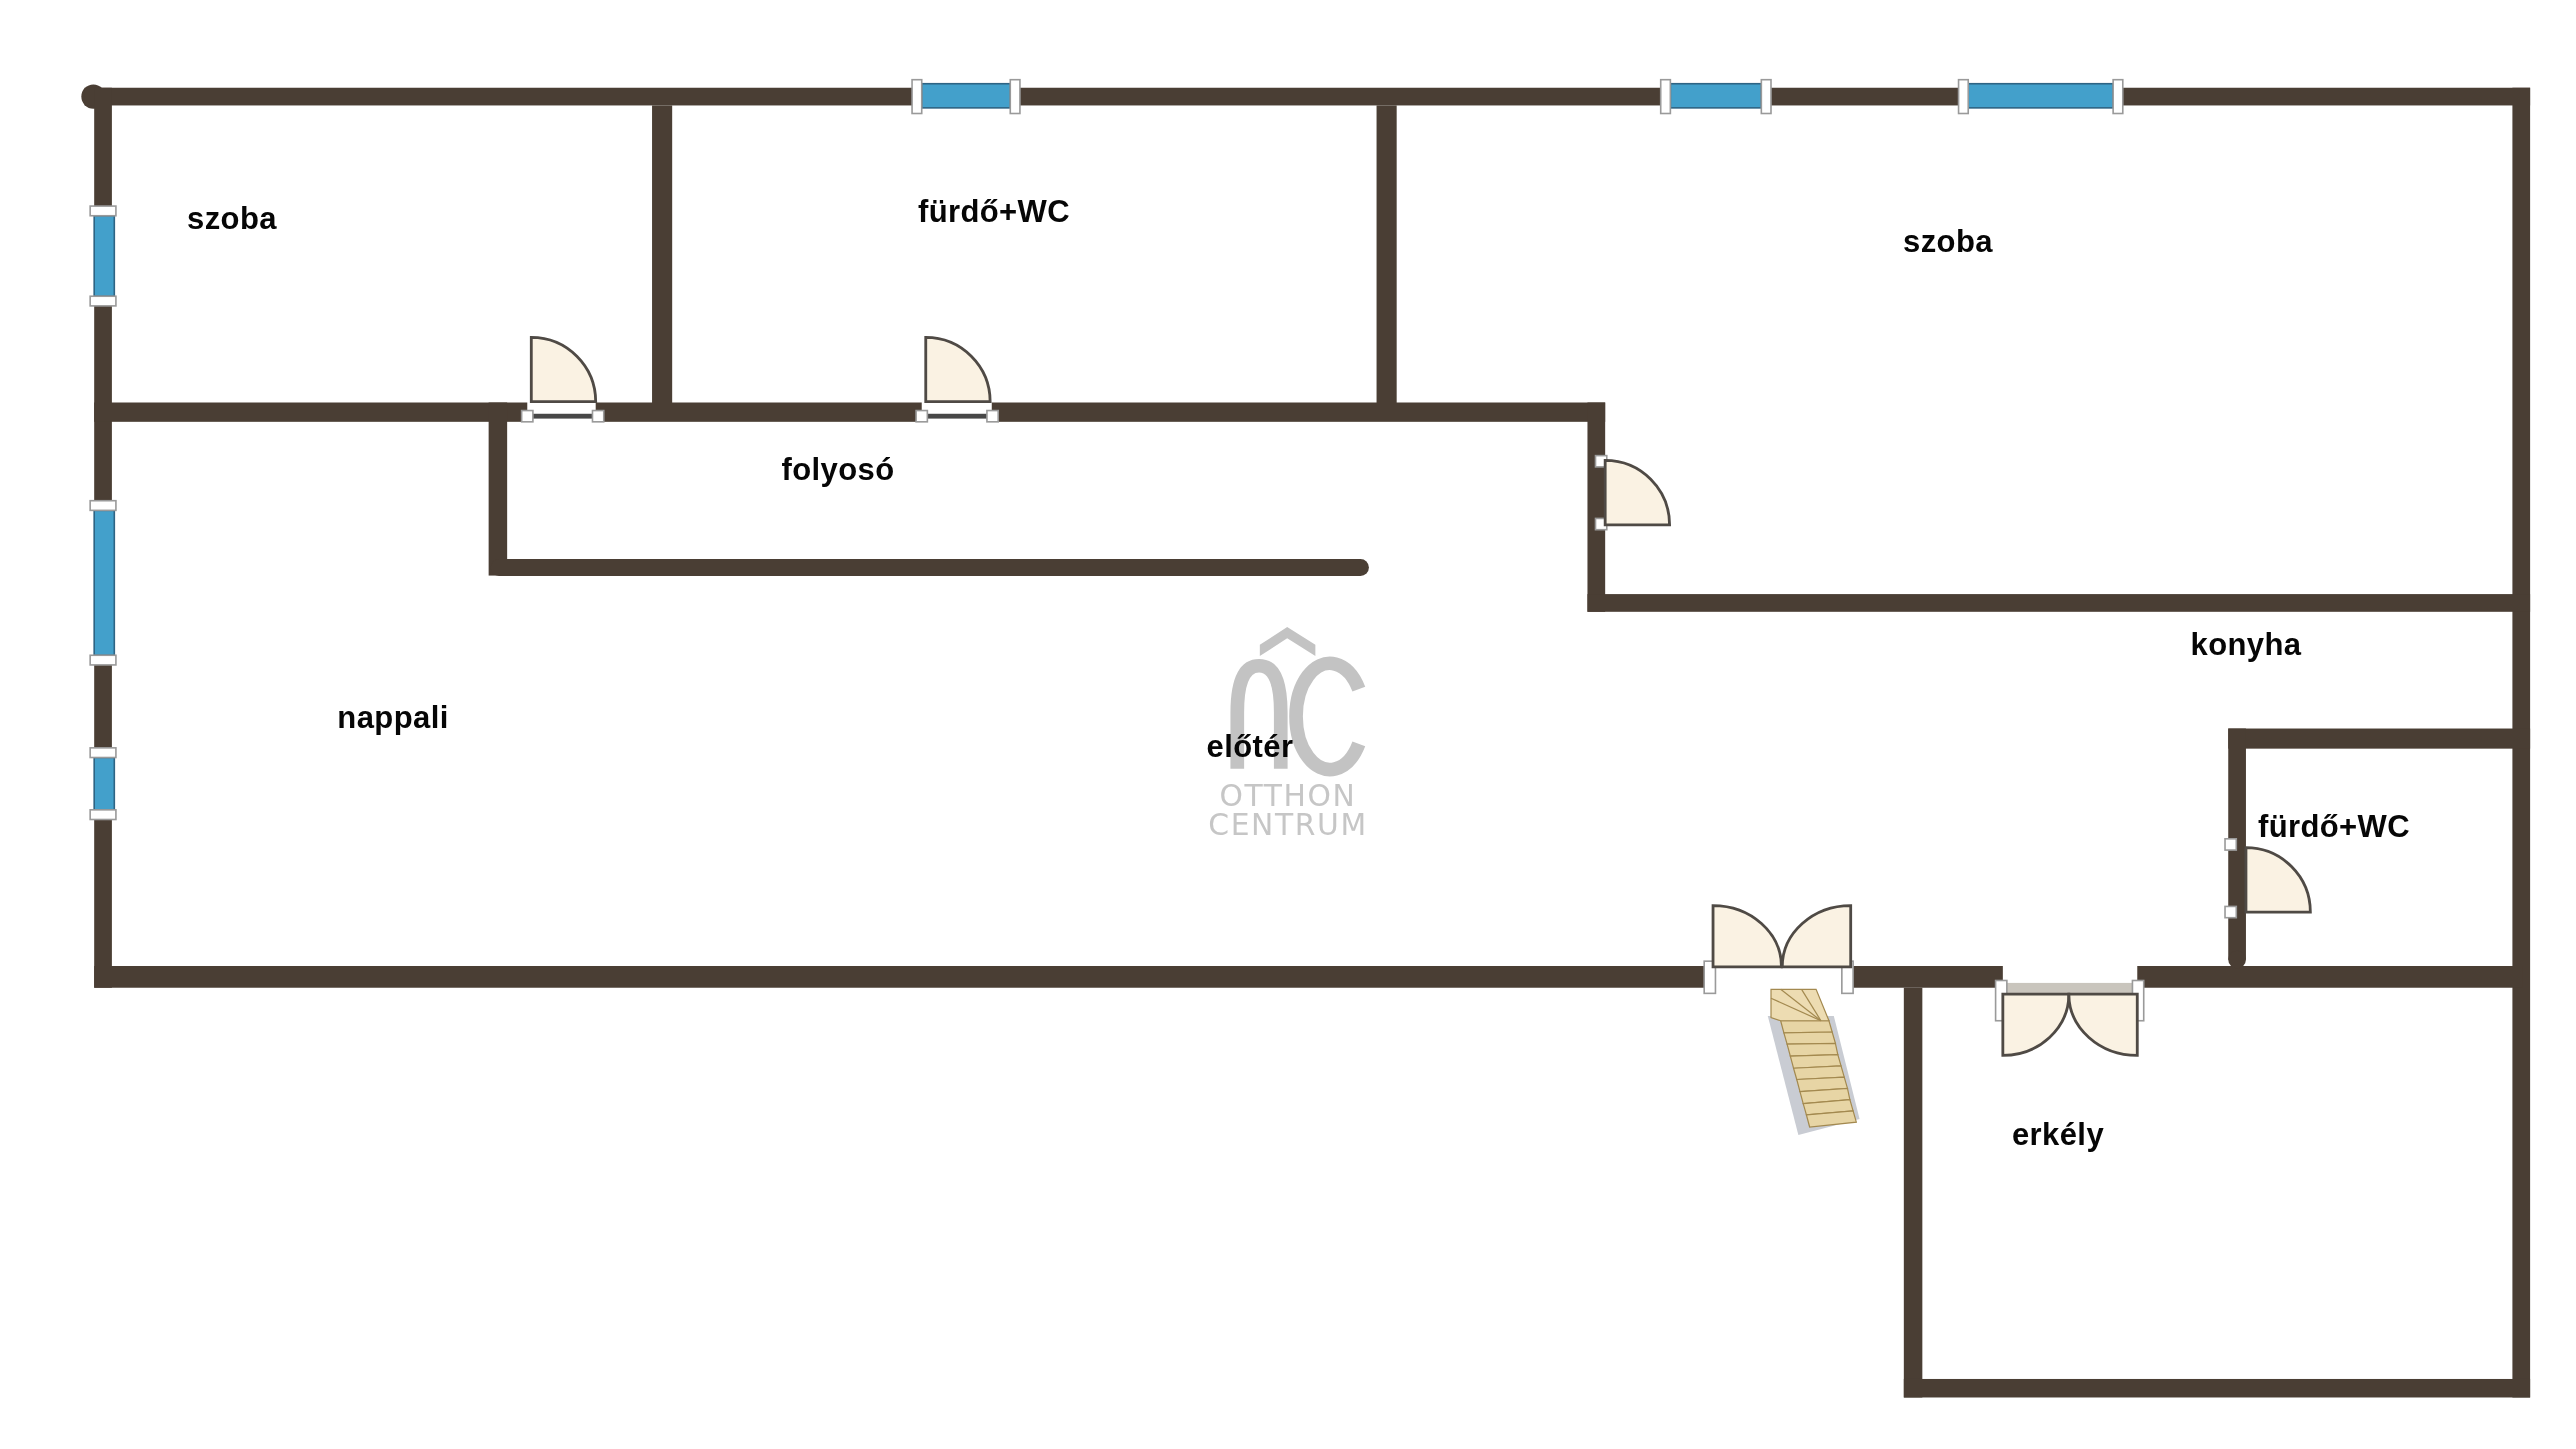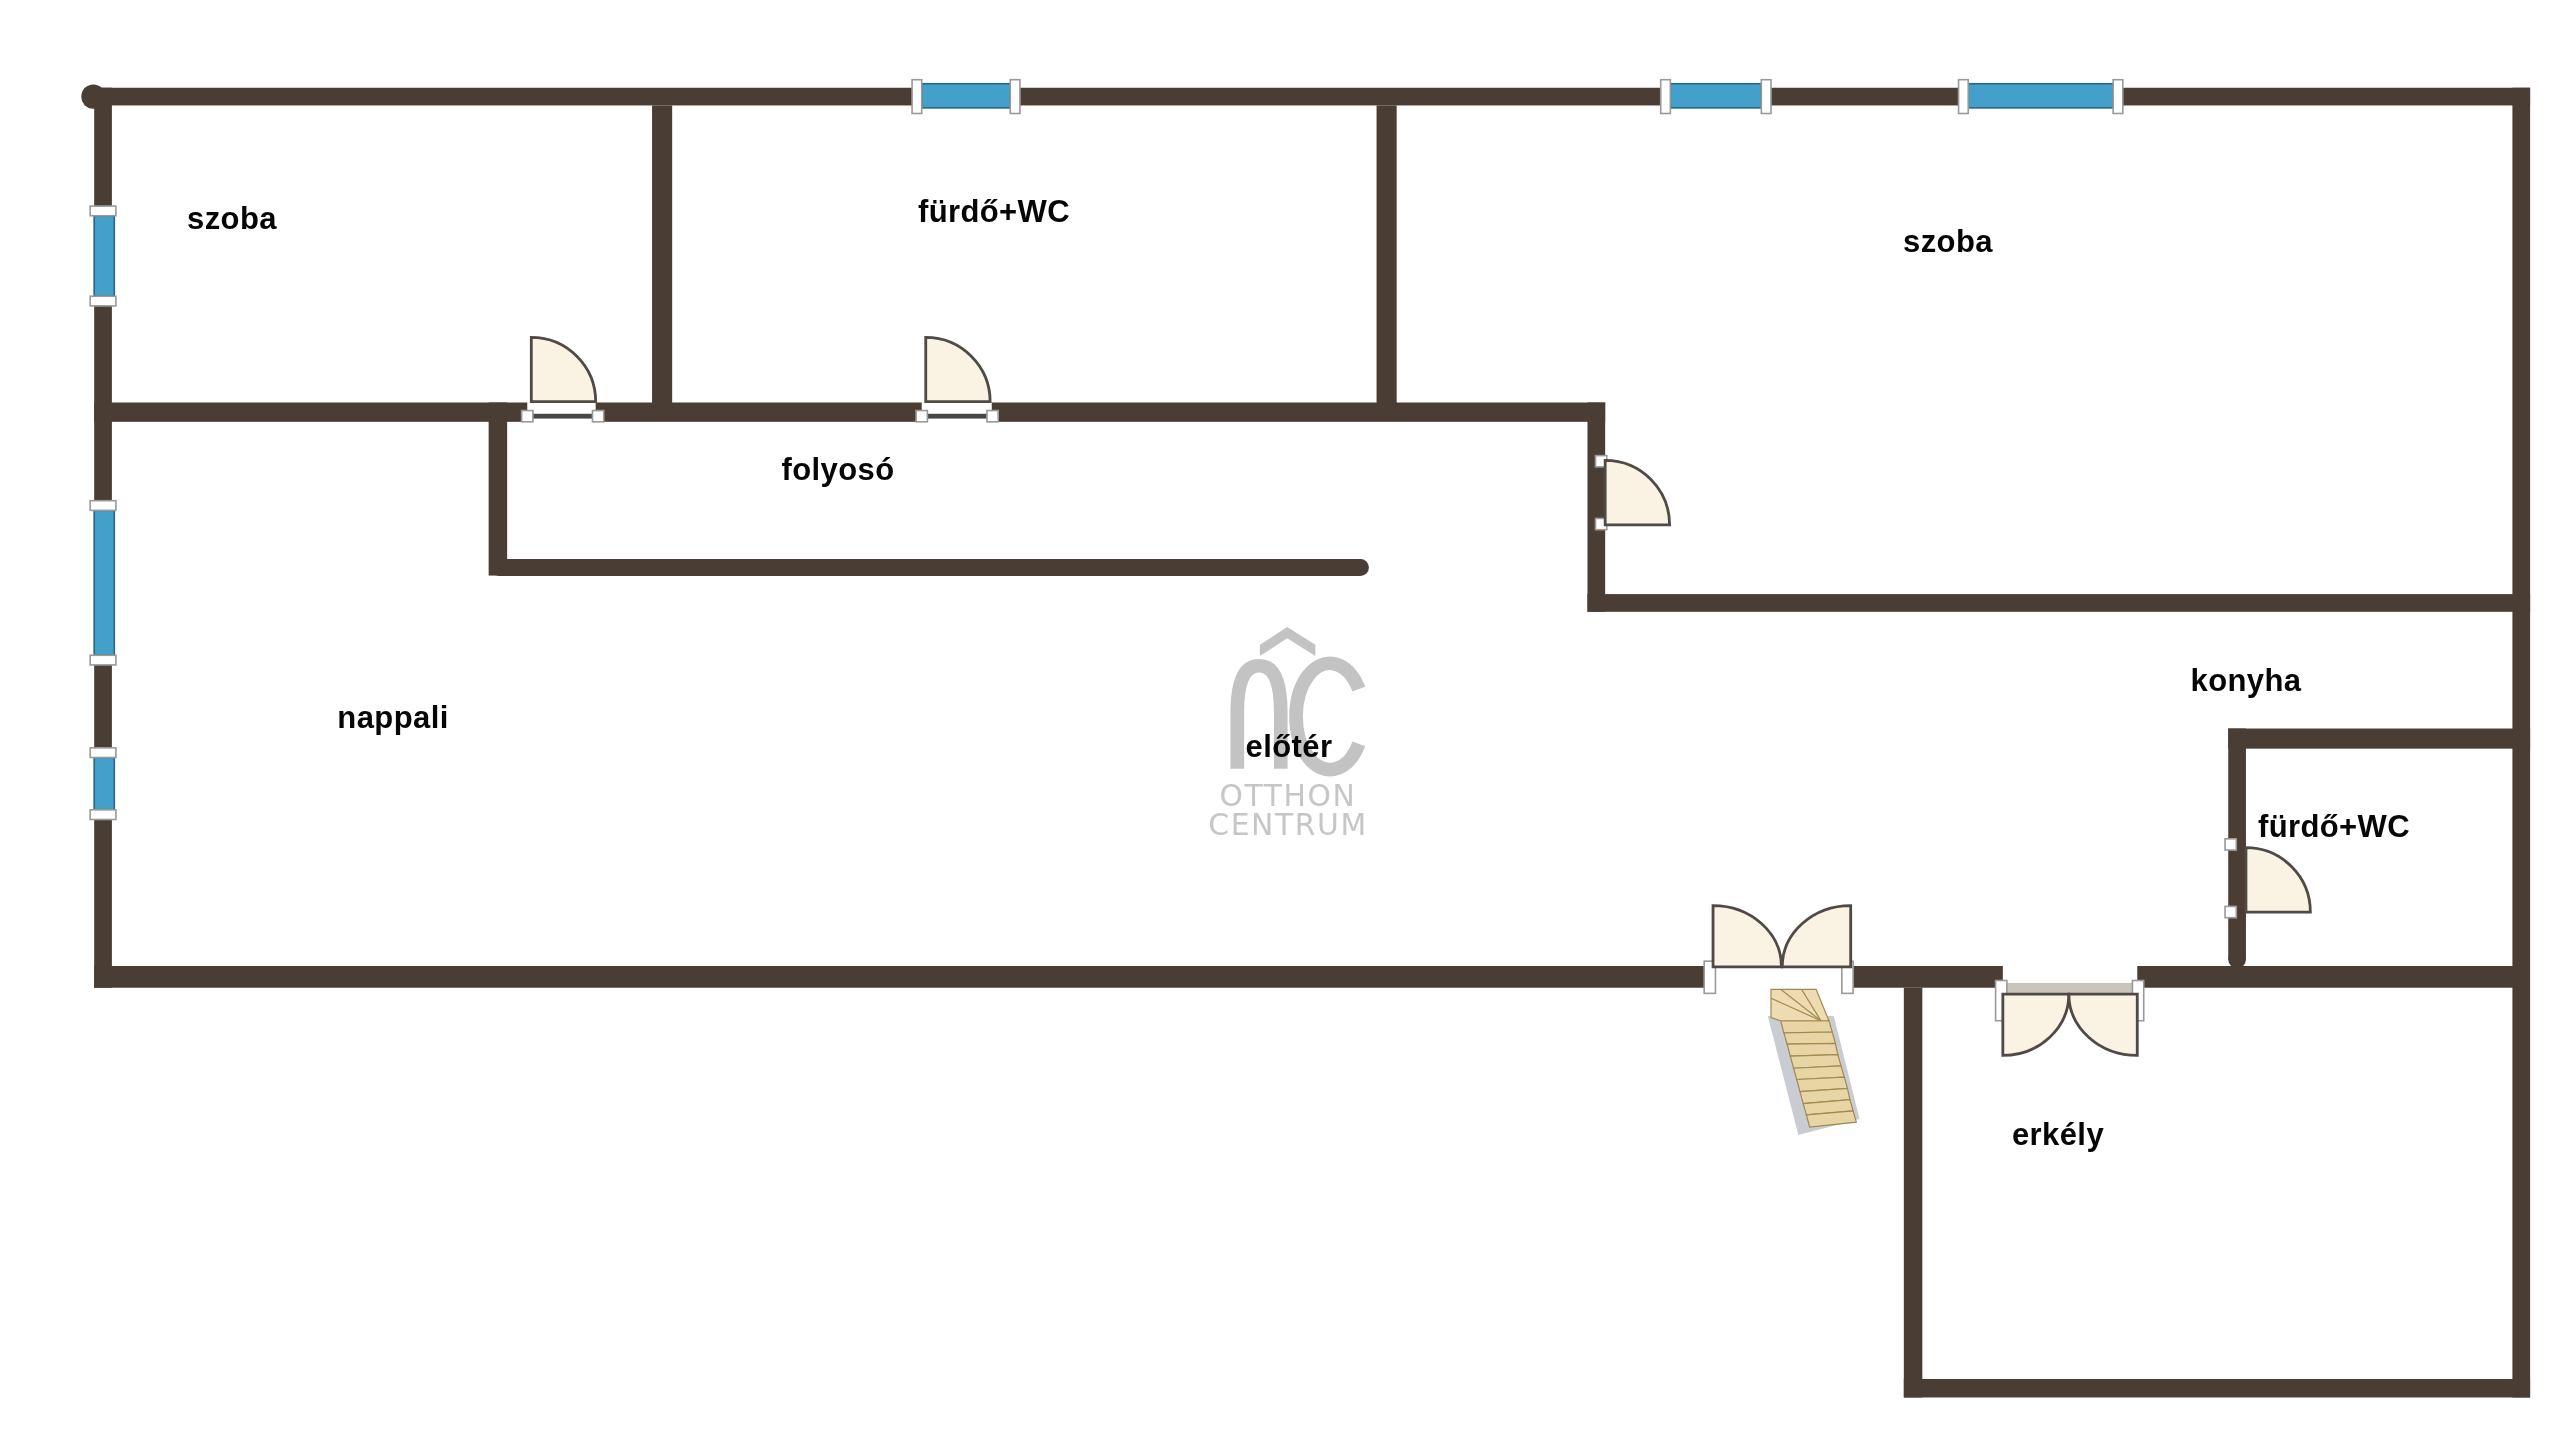--- a/index.html
+++ b/index.html
@@ -129,18 +129,18 @@
       <path d="M2488,1235 V1311 A82,76 0 0 0 2570,1235 Z"></path>
       <path d="M2655,1235 V1311 A85,76 0 0 1 2570,1235 Z"></path>
     </g>
   </svg>
 
   <div class="room-label" style="left:232px;  top:219px;">szoba</div>
   <div class="room-label" style="left:994px; top:212px;">fürdő+WC</div>
   <div class="room-label" style="left:1948px; top:242px;">szoba</div>
   <div class="room-label" style="left:838px; top:463px;margin-top:7px;">folyosó</div>
   <div class="room-label" style="left:381px;  top:718px;margin-left:12px;">nappali</div>
-  <div class="room-label" style="left:1250px; top:747px;margin-left:39px;">előtér</div>
-  <div class="room-label" style="left:2246px; top:681px;">konyha</div>
+  <div class="room-label" style="left:1250px; top:747px;">előtér</div>
+  <div class="room-label" style="left:2246px; top:645px;">konyha</div>
   <div class="room-label" style="left:2334px; top:827px;">fürdő+WC</div>
   <div class="room-label" style="left:2058px; top:1135px;">erkély</div>
 </div>
 
 
 </body></html>

